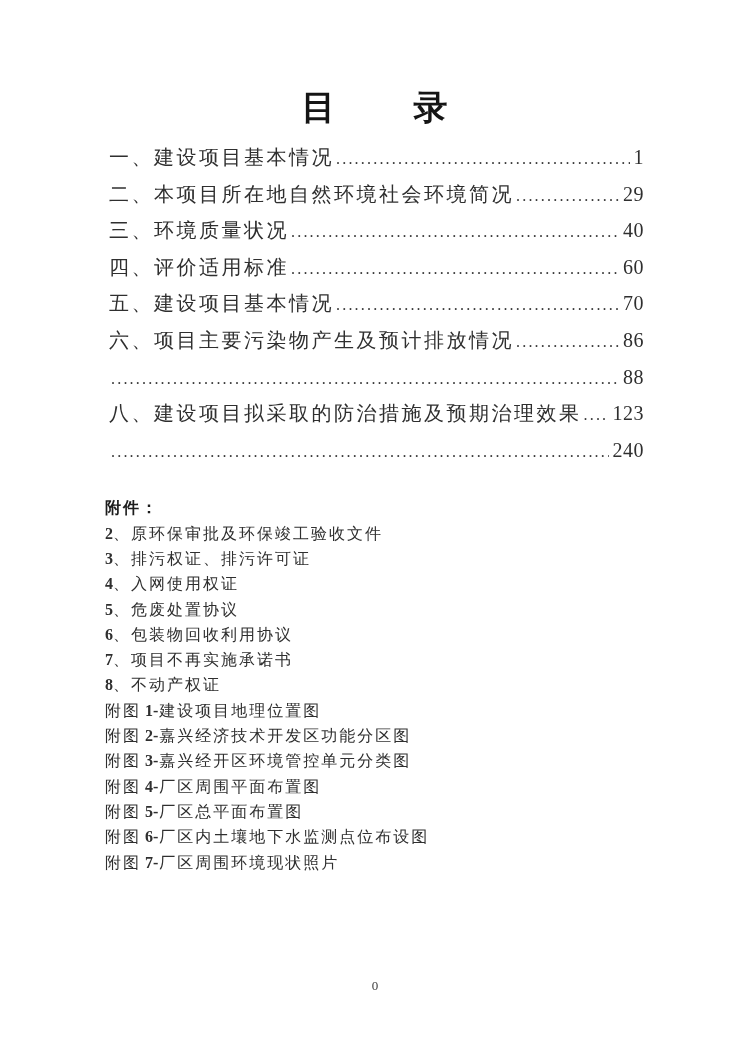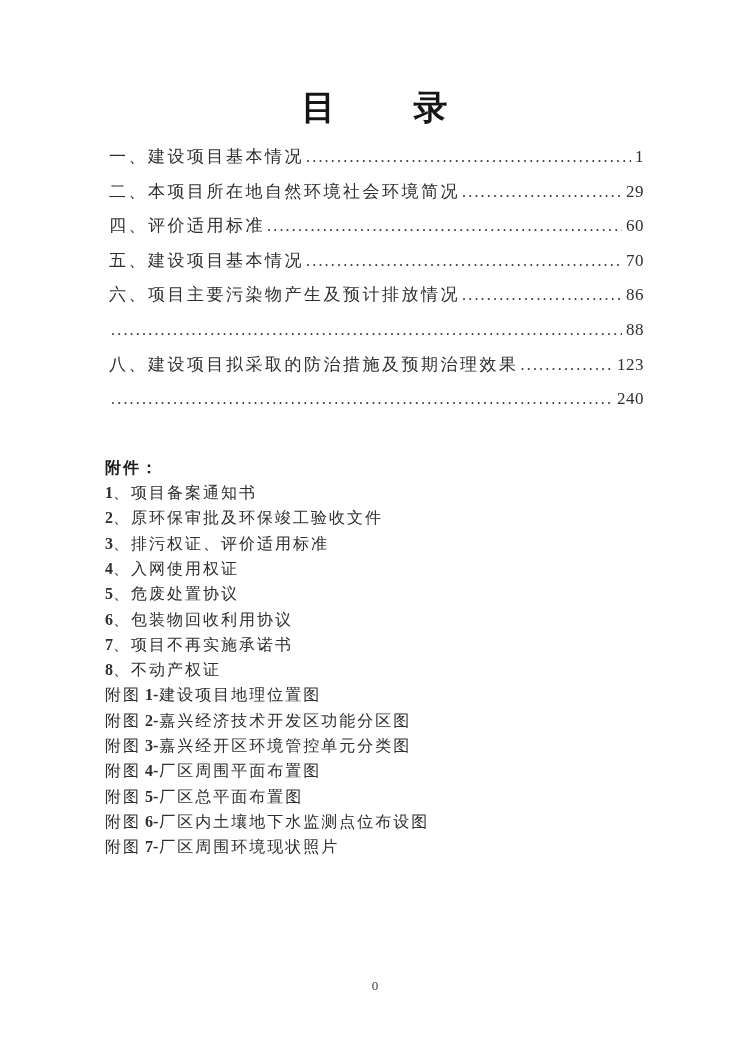--- a/index.html
+++ b/index.html
@@ -32,21 +32,21 @@
   
   .toc {
     list-style: none;
     margin: 10px 0 0 0;
     padding: 0 0 0 4px;
   }
   .toc-row {
     display: flex;
     align-items: baseline;
     line-height: 34.6px;
-    font-size: 17px;
+    font-size: 20px;
   }
   .toc-label {
     letter-spacing: 2.5px;
     white-space: nowrap;
   }
   .leader {
     flex: 1;
     min-width: 0;
     overflow: hidden;
     white-space: nowrap;
@@ -58,21 +58,21 @@
     font-size: 16px;
     color: #3a3a3a;
   }
   .toc-page {
     padding-left: 3px;
     letter-spacing: 0.5px;
     white-space: nowrap;
   }
   
   .appendix {
-    margin-top: 38px;
+    margin-top: 26px;
     font-size: 16px;
     line-height: 25.3px;
   }
   .appendix p {
     margin: 0;
     white-space: nowrap;
   }
   .sec-heading {
     font-weight: bold;
     color: #1c1c1c;
@@ -121,20 +121,25 @@
       <span class="toc-label">一、建设项目基本情况</span>
       <span class="leader"></span>
       <span class="toc-page">1</span>
     </li>
     <li class="toc-row">
       <span class="toc-label">二、本项目所在地自然环境社会环境简况</span>
       <span class="leader"></span>
       <span class="toc-page">29</span>
     </li>
     <li class="toc-row">
+      <span class="toc-label">三、环境质量状况</span>
+      <span class="leader"></span>
+      <span class="toc-page">40</span>
+    </li>
+    <li class="toc-row">
       <span class="toc-label">四、评价适用标准</span>
       <span class="leader"></span>
       <span class="toc-page">60</span>
     </li>
     <li class="toc-row">
       <span class="toc-label">五、建设项目基本情况</span>
       <span class="leader"></span>
       <span class="toc-page">70</span>
     </li>
     <li class="toc-row">
@@ -154,23 +159,22 @@
     <li class="toc-row">
       <span class="leader"></span>
       <span class="toc-page">240</span>
     </li>
   </ul>
 
   <div class="appendix">
 
     <p class="sec-heading">附件：</p>
 
-    <p><span class="att-num">1</span><span class="att-text">、项目备案通知书</span></p>
     <p><span class="att-num">2</span><span class="att-text">、原环保审批及环保竣工验收文件</span></p>
-    <p><span class="att-num">3</span><span class="att-text">、排污权证、评价适用标准</span></p>
+    <p><span class="att-num">3</span><span class="att-text">、排污权证、排污许可证</span></p>
     <p><span class="att-num">4</span><span class="att-text">、入网使用权证</span></p>
     <p><span class="att-num">5</span><span class="att-text">、危废处置协议</span></p>
     <p><span class="att-num">6</span><span class="att-text">、包装物回收利用协议</span></p>
     <p><span class="att-num">7</span><span class="att-text">、项目不再实施承诺书</span></p>
     <p><span class="att-num">8</span><span class="att-text">、不动产权证</span></p>
 
 
     <p><span class="fig-prefix">附图</span><span class="fig-num">1-</span><span class="fig-text">建设项目地理位置图</span></p>
     <p><span class="fig-prefix">附图</span><span class="fig-num">2-</span><span class="fig-text">嘉兴经济技术开发区功能分区图</span></p>
     <p><span class="fig-prefix">附图</span><span class="fig-num">3-</span><span class="fig-text">嘉兴经开区环境管控单元分类图</span></p>

